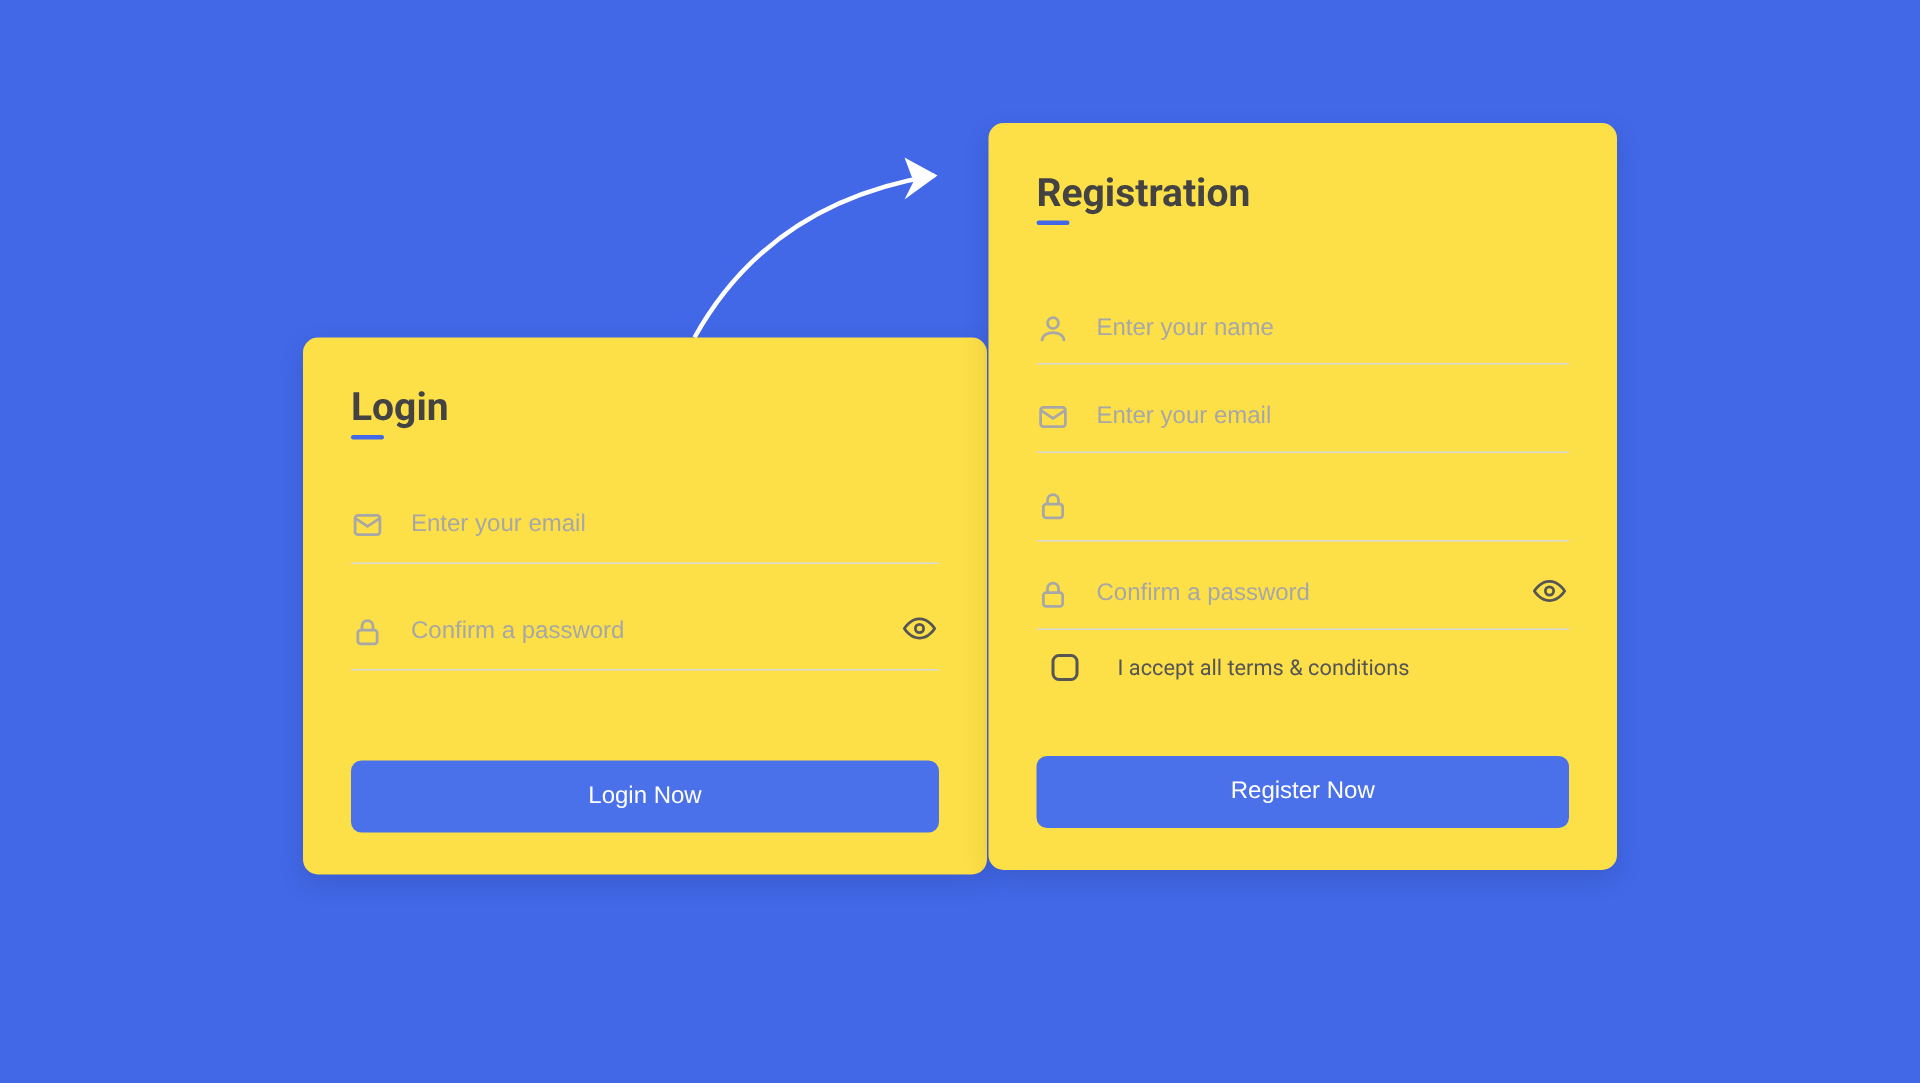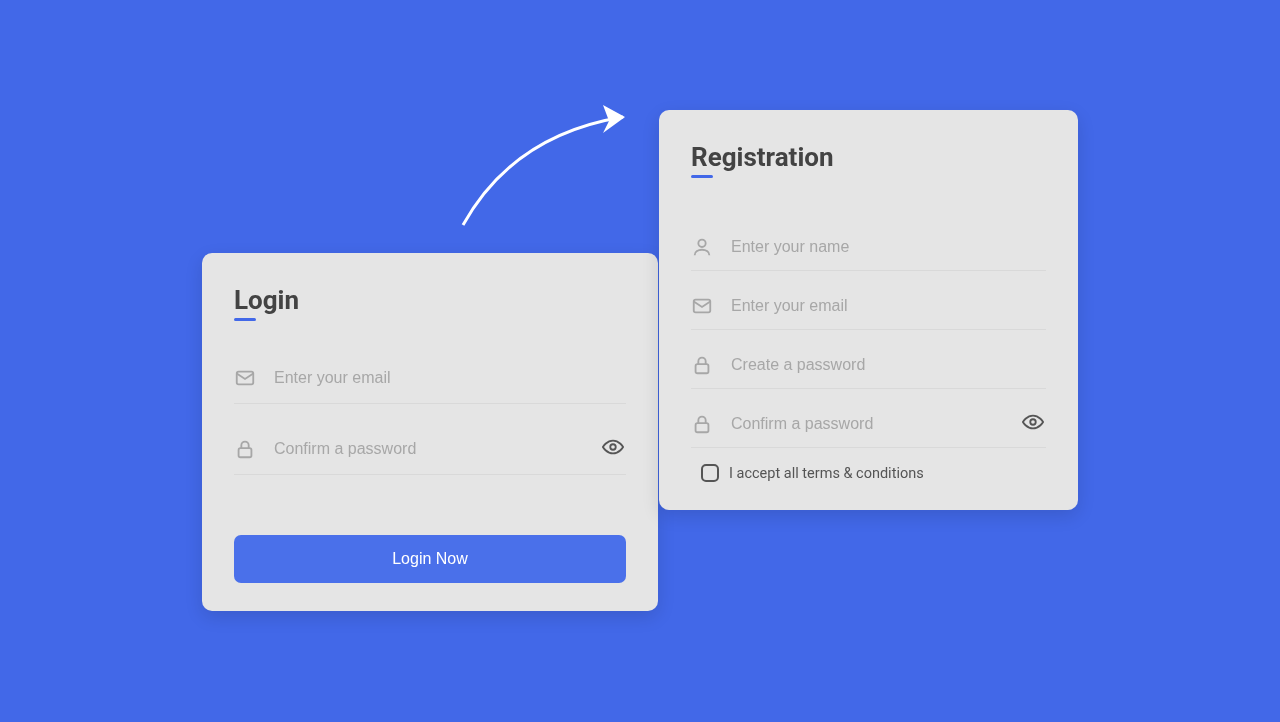--- a/index.html
+++ b/index.html
@@ -6,25 +6,24 @@
     body {
       width: 1280px;
       height: 722px;
       background: #4268e8;
       font-family: -apple-system, BlinkMacSystemFont, "Segoe UI", Roboto, Arial, sans-serif;
       position: relative;
       overflow: hidden;
     }
     .card {
       position: absolute;
-      background: #e5e5e5;
+      background: #fde047;
       border-radius: 10px;
       box-shadow: 0 6px 18px rgba(0,0,0,0.12);
       padding: 32px 32px 28px 32px;
-      margin-top: 28px;
     }
     .login-card { left: 202px; top: 225px; width: 456px; }
     .register-card { left: 659px; top: 82px; width: 419px; }
     .title {
       font-size: 26px;
       font-weight: 700;
       color: #434343;
       position: relative;
       display: inline-block;
       padding-bottom: 4px;
@@ -73,21 +72,21 @@
       color: #555;
       cursor: pointer;
     }
     .row-below {
       display: flex;
       align-items: center;
       justify-content: space-between;
       margin-top: 6px;
       font-size: 14.5px;
     }
-    .check-wrap { display: flex; align-items: center; gap: 10px; color: #555; }
+    .check-wrap { display: flex; align-items: center; gap: 26px; color: #555; }
     .checkbox {
       width: 18px; height: 18px;
       border: 2px solid #555;
       border-radius: 5px;
       display: inline-block;
       cursor: pointer;
     }
     .link { color: #345feb; text-decoration: none; cursor: pointer; }
     .btn {
       width: 100%;
@@ -172,21 +171,20 @@
           <rect x="3" y="5" width="18" height="14" rx="2"></rect>
           <path d="M3 7l9 6 9-6"></path>
         </svg>
       <input type="text" placeholder="Enter your email" style="">
     </div>
     <div class="field">
       <svg class="field-icon" viewBox="0 0 24 24" fill="none" stroke="currentColor" stroke-width="2">
           <rect x="5" y="11" width="14" height="10" rx="2"></rect>
           <path d="M8 11V8a4 4 0 0 1 8 0v3"></path>
         </svg>
-      <input type="password" placeholder="Create a password" style="">
     </div>
     <div class="field">
       <svg class="field-icon" viewBox="0 0 24 24" fill="none" stroke="currentColor" stroke-width="2">
           <rect x="5" y="11" width="14" height="10" rx="2"></rect>
           <path d="M8 11V8a4 4 0 0 1 8 0v3"></path>
         </svg>
       <input type="password" placeholder="Confirm a password" style="">
       <span class="eye">
         <svg width="22" height="22" viewBox="0 0 24 24" fill="none" stroke="currentColor" stroke-width="2">
             <path d="M1 12s4-7 11-7 11 7 11 7-4 7-11 7S1 12 1 12z"></path>
@@ -196,14 +194,15 @@
     </div>
   </div>
 
   <div class="row-below" style="justify-content:flex-start; margin-left:10px;">
     <div class="check-wrap">
       <span class="checkbox"></span>
       <span>I accept all terms &amp; conditions</span>
     </div>
   </div>
 
+  <button class="btn">Register Now</button>
 
 </div>
 
 </body></html>

